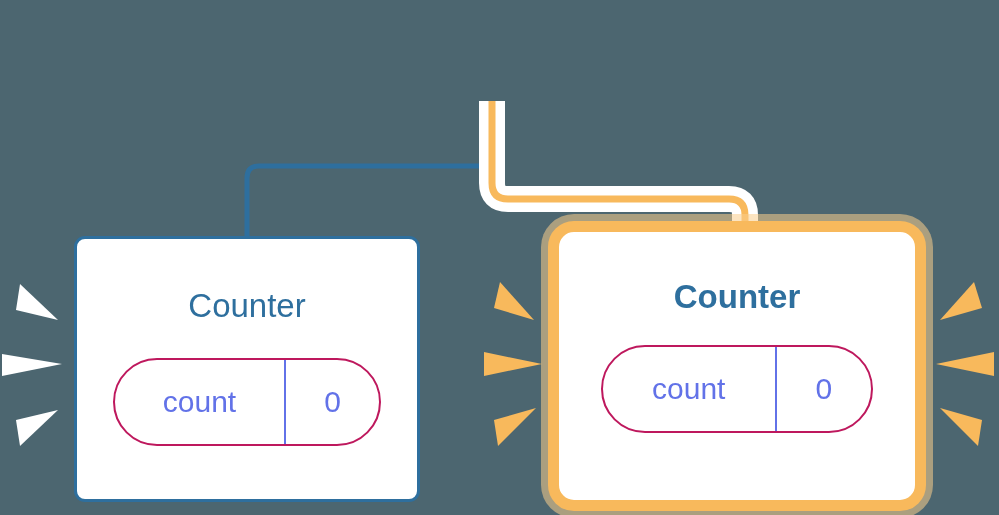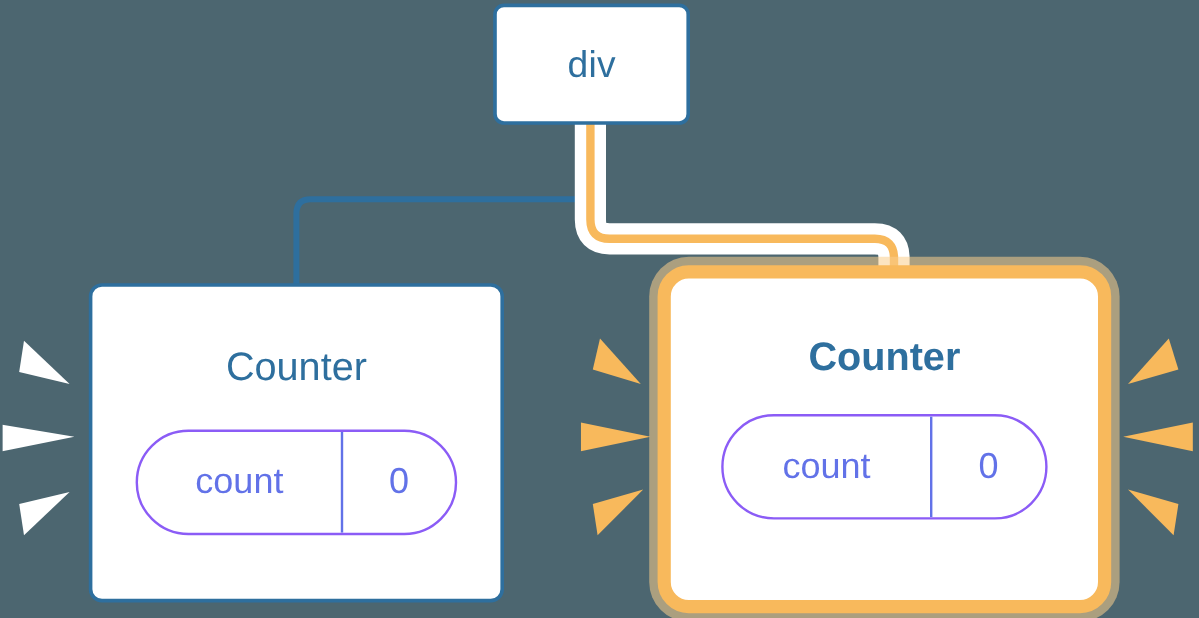--- a/index.html
+++ b/index.html
@@ -83,21 +83,21 @@
     font-size: 33px;
     color: #2e6f9e;
     font-weight: 700;
     margin-top: 48px;
     line-height: 1;
   }
   
   .state-pill {
     display: flex;
     align-items: stretch;
-    border: 2px solid #8b5cf6;
+    border: 2px solid #be185d;
     border-radius: 999px;
     overflow: hidden;
     background: #ffffff;
   }
   #node-counter-a .state-pill {
     margin-top: 36px;
     width: 264px;
     height: 84px;
   }
   #node-counter-b .state-pill {
@@ -157,23 +157,20 @@
     <polygon points="0,74 58,86 0,98" fill="#f8b95c"></polygon>
     <polygon points="52,130 14,168 10,142" fill="#f8b95c"></polygon>
   </svg>
 
   <svg id="burst-right" class="burst" viewBox="0 0 66 172" aria-hidden="true">
     <polygon points="44,4 10,42 52,30" fill="#f8b95c"></polygon>
     <polygon points="64,74 6,86 64,98" fill="#f8b95c"></polygon>
     <polygon points="10,130 48,168 52,142" fill="#f8b95c"></polygon>
   </svg>
 
-  <div class="node" id="node-div">
-    <span class="node-title">div</span>
-  </div>
 
   <div class="node" id="node-counter-a">
     <span class="node-title">Counter</span>
     <div class="state-pill">
       <span class="pill-key">count</span>
       <span class="pill-val">0</span>
     </div>
   </div>
 
   <div class="node" id="node-counter-b">

